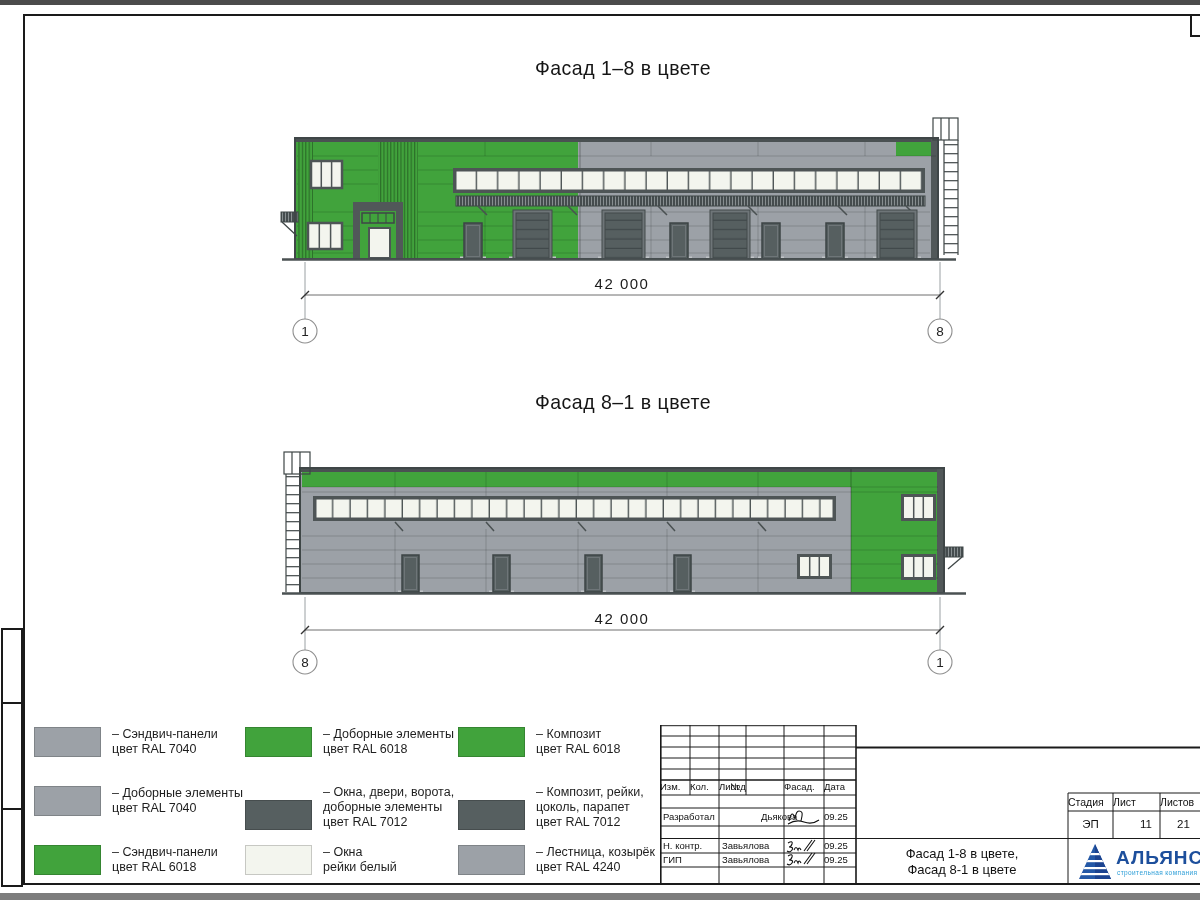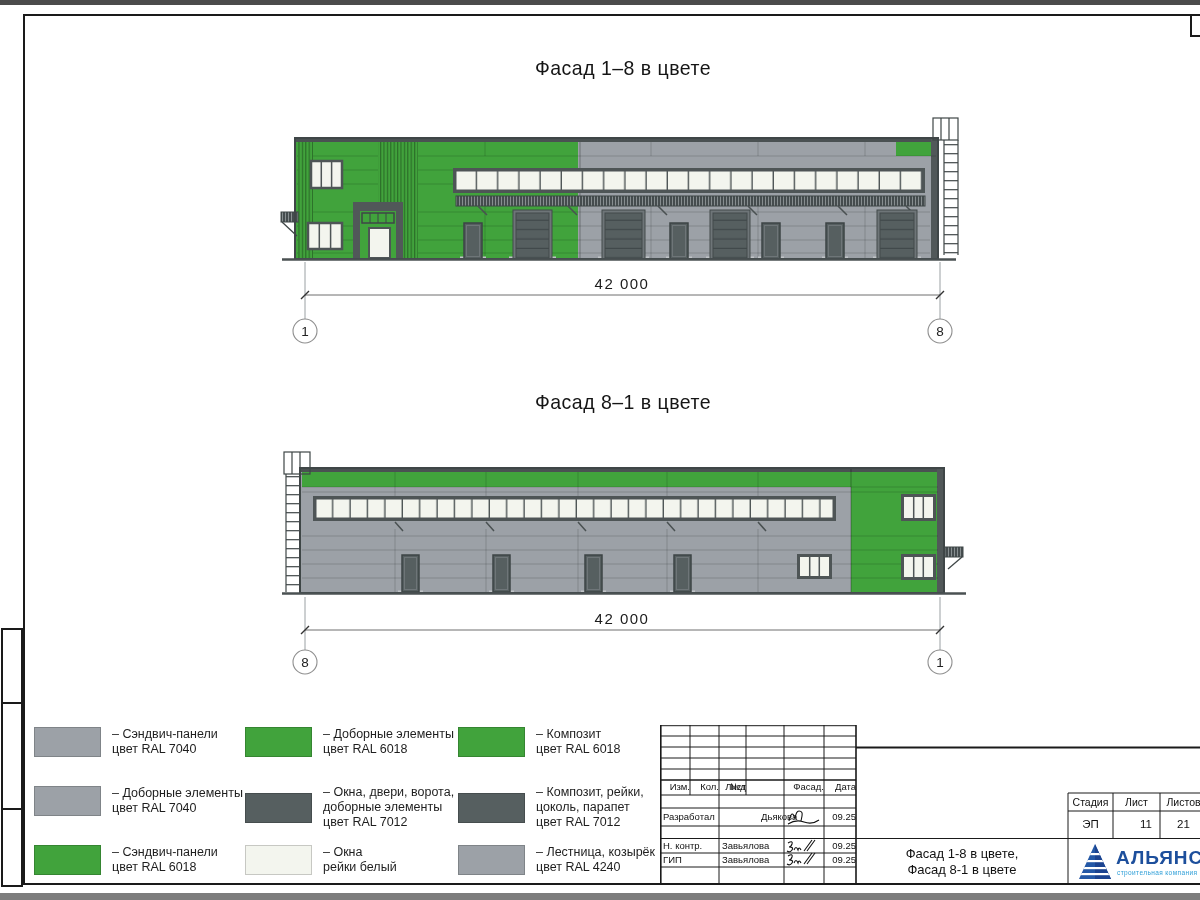--- a/index.html
+++ b/index.html
@@ -13,29 +13,29 @@
   #botbar{top:893px;height:7px;background:#7d7d7d}
   #frame{position:absolute;left:23px;top:14px;width:1200px;height:871px;border:2px solid #1a1a1a}
   #fmtbox{position:absolute;left:1190px;top:14px;width:32px;height:23px;border:2px solid #1a1a1a;background:#fff}
   .sidebox{position:absolute;left:1px;width:22px;border:2px solid #1a1a1a;background:#fff}
   .facade-title{position:absolute;left:278px;width:690px;text-align:center;font-size:21px;
     color:#151515;letter-spacing:.5px;transform:scaleX(.93);transform-origin:center}
   .fsvg{position:absolute;left:278px;width:690px}
   .dim-t{font:15px "Liberation Sans",sans-serif;fill:#1b1b1b;text-anchor:middle;letter-spacing:1.5px}
   .axis-t{font:13.5px "Liberation Sans",sans-serif;fill:#222;text-anchor:middle}
   .c-green{fill:var(--green)} .c-grey{fill:var(--grey)} .c-dark{fill:var(--dark)} .c-window{fill:var(--window)}
-  .lg-item{position:absolute;display:flex;align-items:center}
+  .lg-item{position:absolute;display:flex;align-items:flex-end}
   .sw{width:67px;height:30px;flex:0 0 67px;border:1px solid rgba(0,0,0,.18)}
   .lg-label{margin-left:11px;font-size:12.5px;line-height:15px;color:#1e1e1e;white-space:pre-line;margin-top:-1px}
-  .tb-text{position:absolute;font-size:9.5px;color:#111;text-align:right;overflow:hidden;white-space:nowrap}
+  .tb-text{position:absolute;font-size:9.5px;color:#111;text-align:left;overflow:hidden;white-space:nowrap}
   .tb-left{text-align:left}
   #doc-title{position:absolute;left:858px;top:840px;width:208px;height:44px;display:flex;
     align-items:center;justify-content:center;text-align:center;font-size:13px;line-height:16px;
     color:#111;white-space:pre-line}
-  .stage-h{position:absolute;top:793px;height:18px;line-height:18px;font-size:10.5px;color:#111;text-align:center}
+  .stage-h{position:absolute;top:793px;height:18px;line-height:18px;font-size:10.5px;color:#111;text-align:left}
   .stage-v{position:absolute;top:811px;height:27px;line-height:27px;font-size:11.5px;color:#111;text-align:center}
   #logo-name{position:absolute;left:1116px;top:847px;width:130px;font-size:19px;font-weight:bold;
     letter-spacing:1px;color:#1d4f9c;white-space:nowrap}
   #logo-sub{position:absolute;left:1117px;top:869px;width:130px;font-size:6.5px;letter-spacing:.4px;
     color:#2f9fd8;white-space:nowrap}
   .sig{position:absolute}
 </style>
 </head>
 <body>
 

